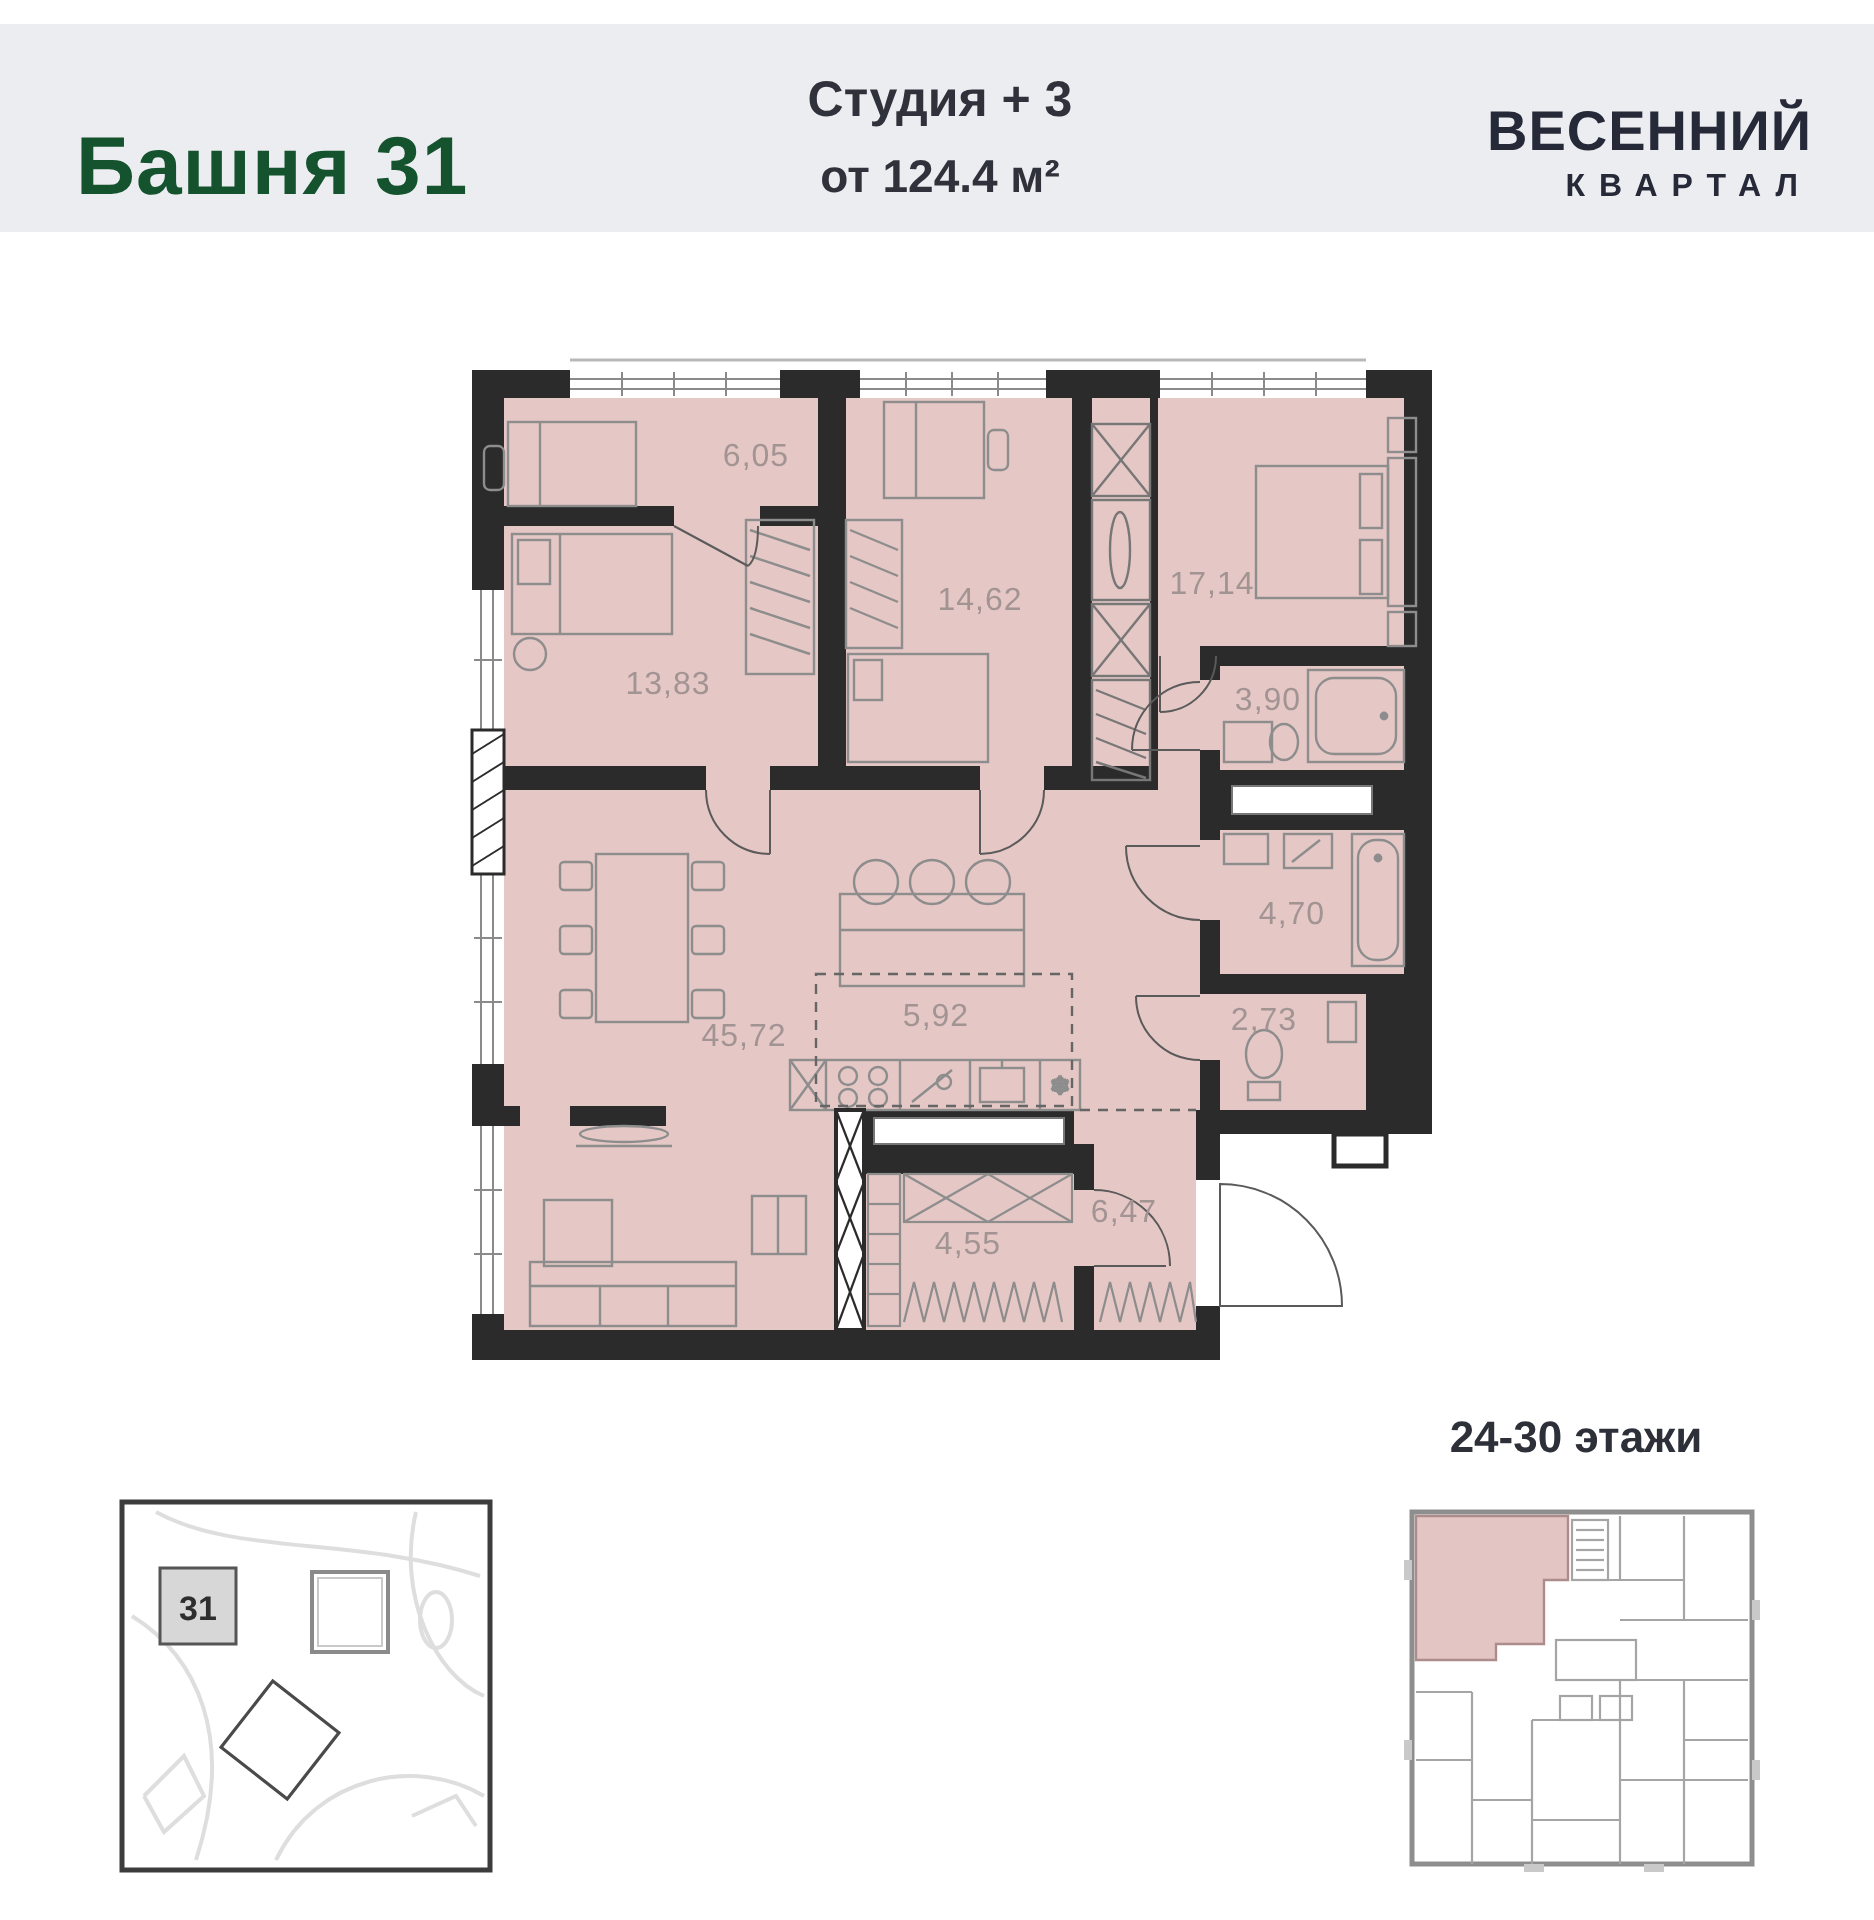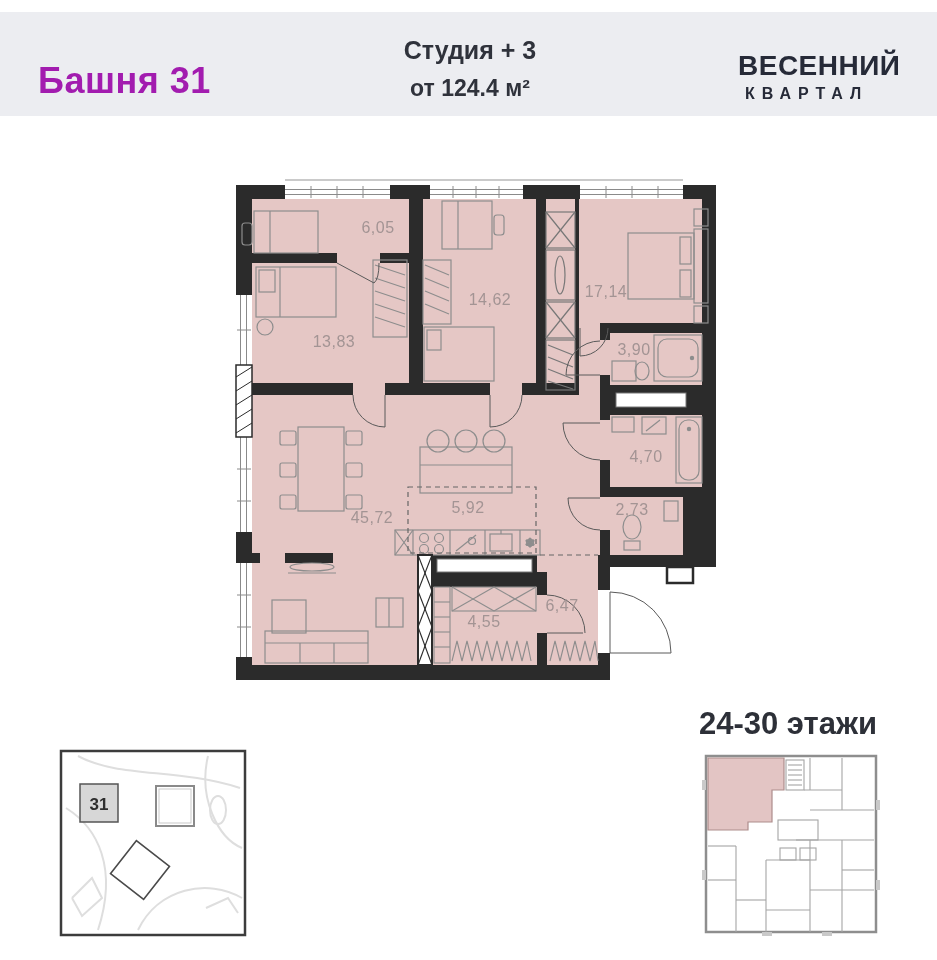--- a/index.html
+++ b/index.html
@@ -1,28 +1,28 @@
 <!DOCTYPE html>
 <html><head>
 <meta charset="utf-8">
 <style>
   * { margin:0; padding:0; box-sizing:border-box; }
   html,body { background:#fff; }
   body { font-family:"Liberation Sans", sans-serif; }
   #stage { position:relative; width:937px; height:960px; background:#ffffff; overflow:hidden; }
   .abs { position:absolute; }
   #header-band { top:12px; left:0; width:937px; height:104px; background:#ecedf1; }
-  #tower-title { left:38px; top:48px; font-size:36px; font-weight:700; color:#a21caf; letter-spacing:0.5px; }
+  #tower-title { left:38px; top:48px; font-size:41px; font-weight:700; color:#14532d; letter-spacing:0.5px; }
   #unit-block { left:320px; top:24px; width:300px; text-align:center; color:#2f323b; }
   #unit-block .l1 { font-size:25px; font-weight:600; }
   #unit-block .l2 { font-size:23px; font-weight:600; margin-top:10px; }
-  #brand-block { left:738px; top:38px; width:168px; text-align:left; color:#262a38; }
+  #brand-block { left:738px; top:38px; width:168px; text-align:right; color:#262a38; }
   #brand-top { font-size:28px; font-weight:800; letter-spacing:0.5px; }
   #brand-bottom { font-size:16px; font-weight:700; letter-spacing:7px; margin-top:3px; padding-left:7px; }
-  #floors-label { left:656px; top:706px; width:264px; text-align:center; font-size:31px; font-weight:600; color:#2d3038; }
+  #floors-label { left:656px; top:706px; width:264px; text-align:center; font-size:22px; font-weight:600; color:#2d3038; }
   svg { display:block; }
   svg text.room-label { font-family:"Liberation Sans", sans-serif; font-size:16px; fill:#a39494; letter-spacing:0.5px; }
   svg text.freeze { font-family:"Liberation Sans", sans-serif; font-size:12px; fill:#8d8d8d; }
   #site-31-label { font-family:"Liberation Sans", sans-serif; font-size:17px; font-weight:700; fill:#2e2e2e; }
 </style>
 </head>
 <body>
 
 <div id="stage">
 

